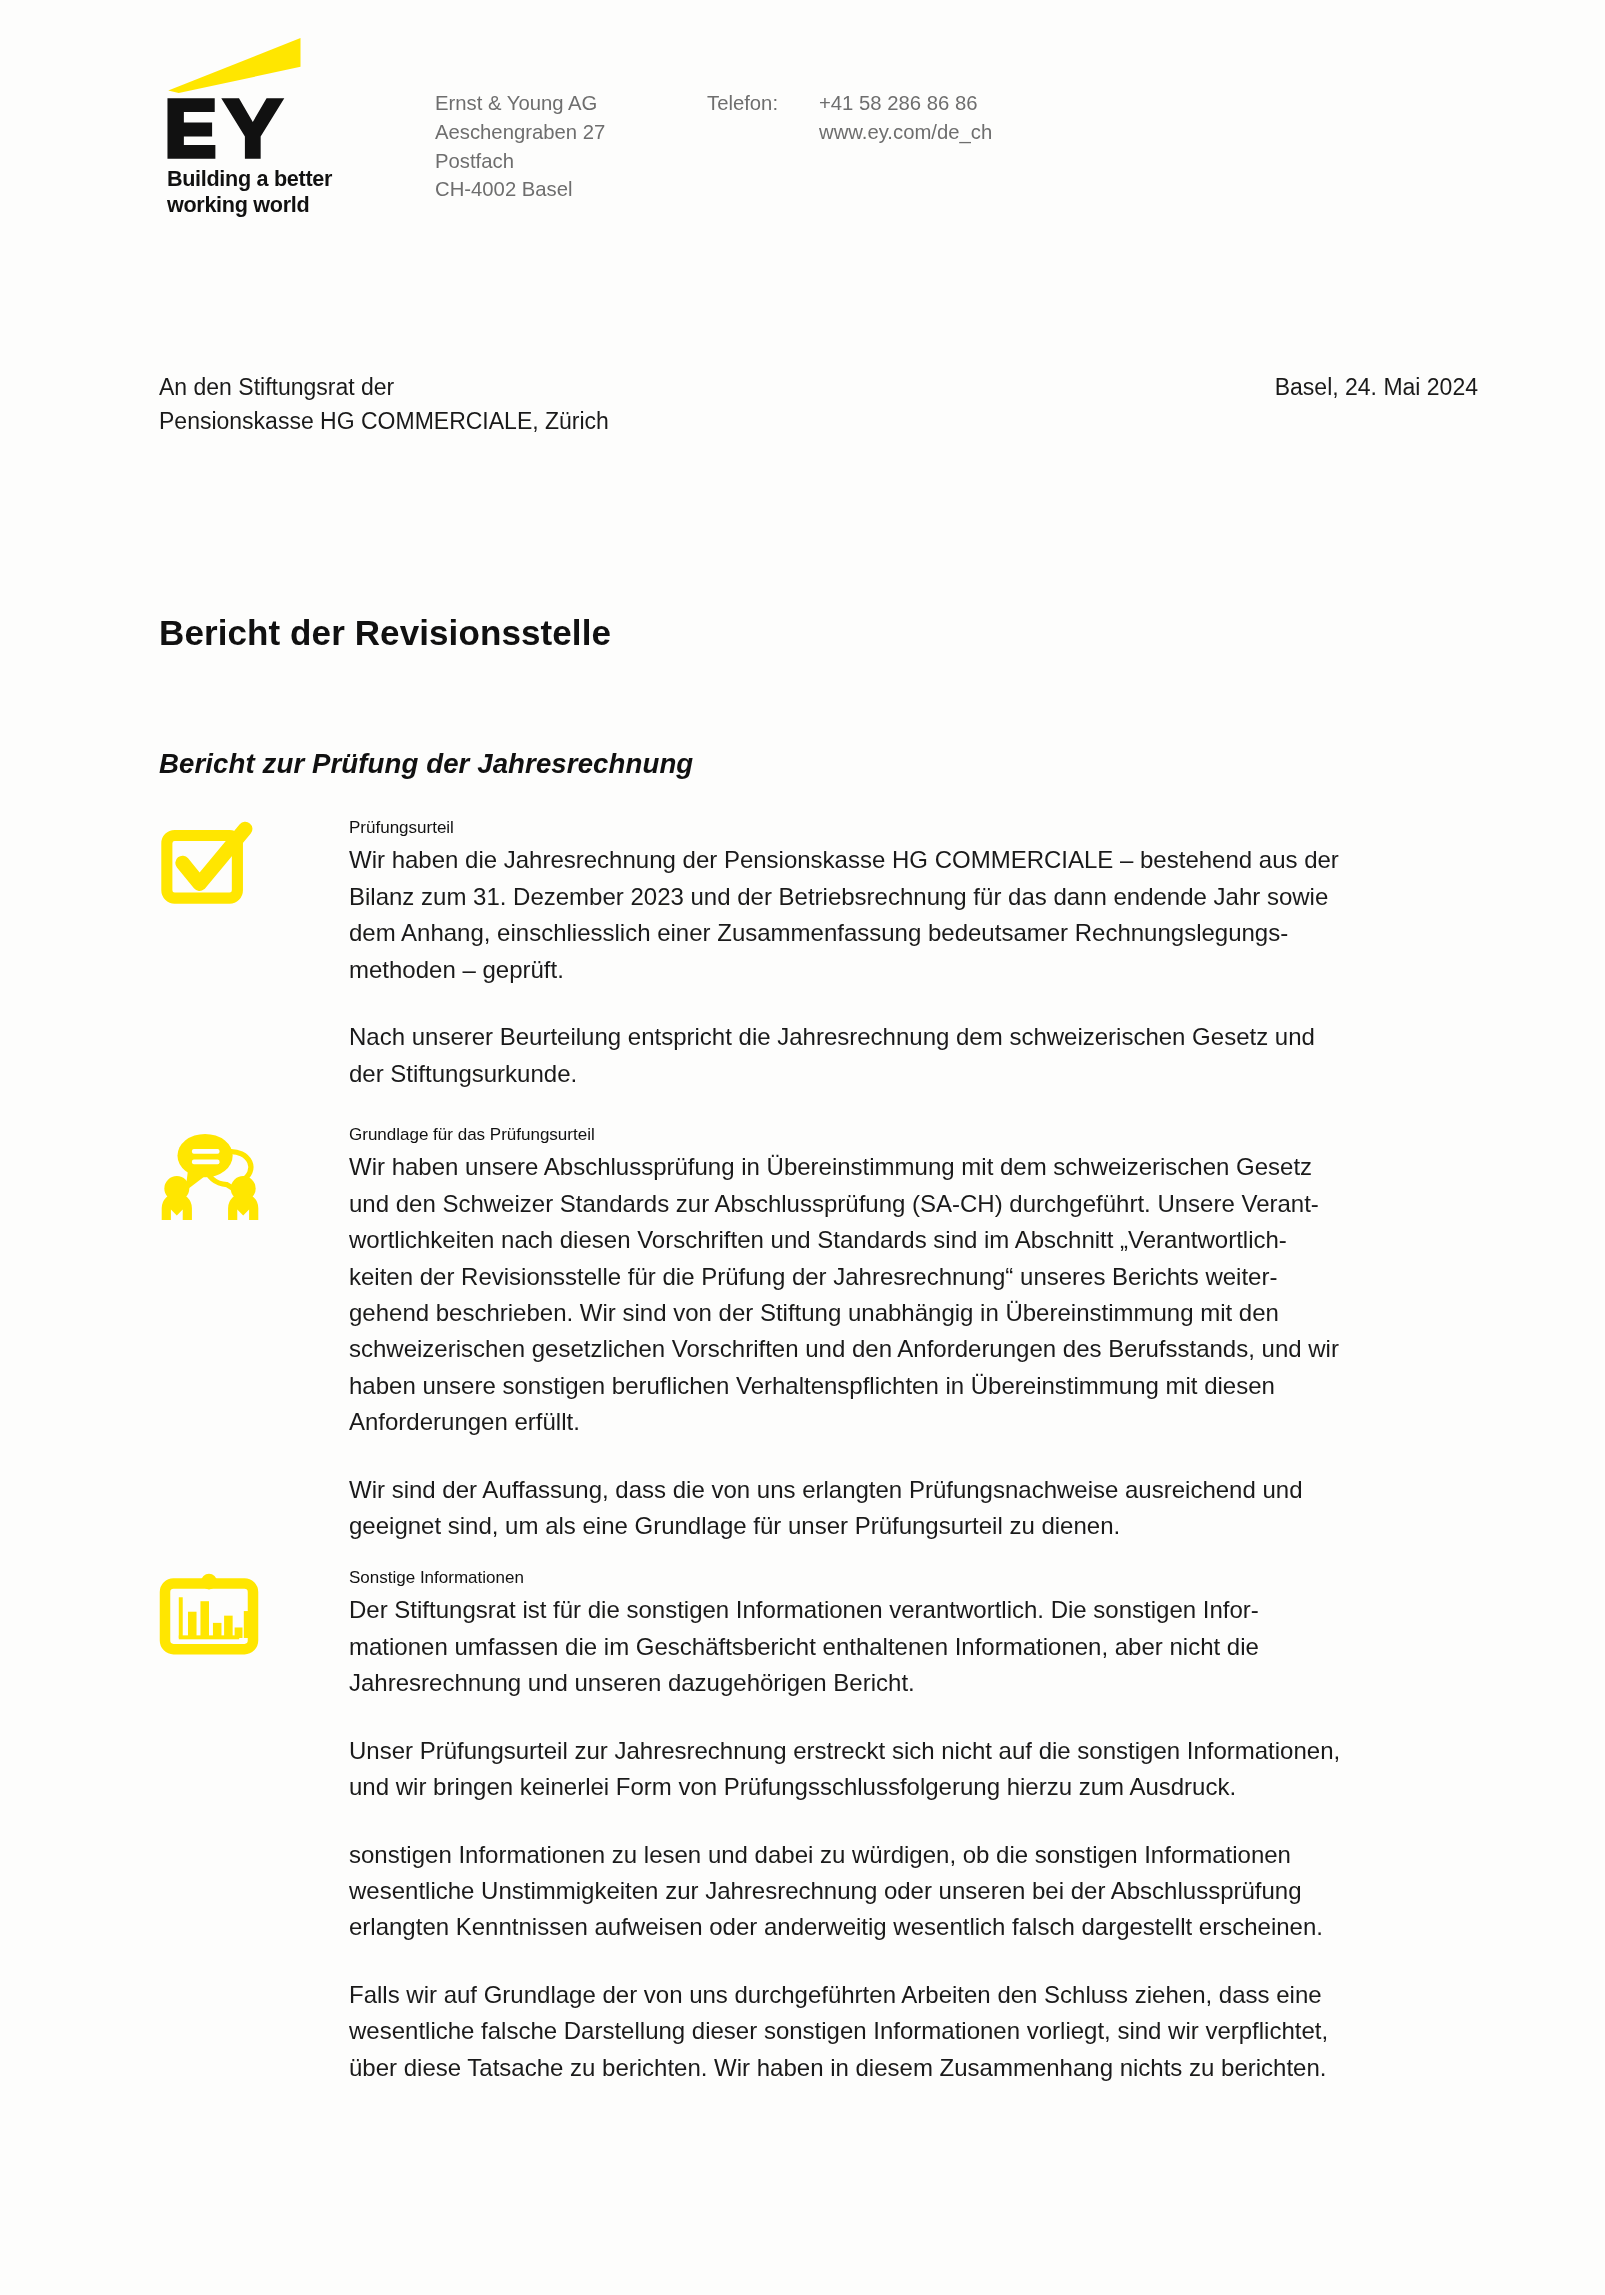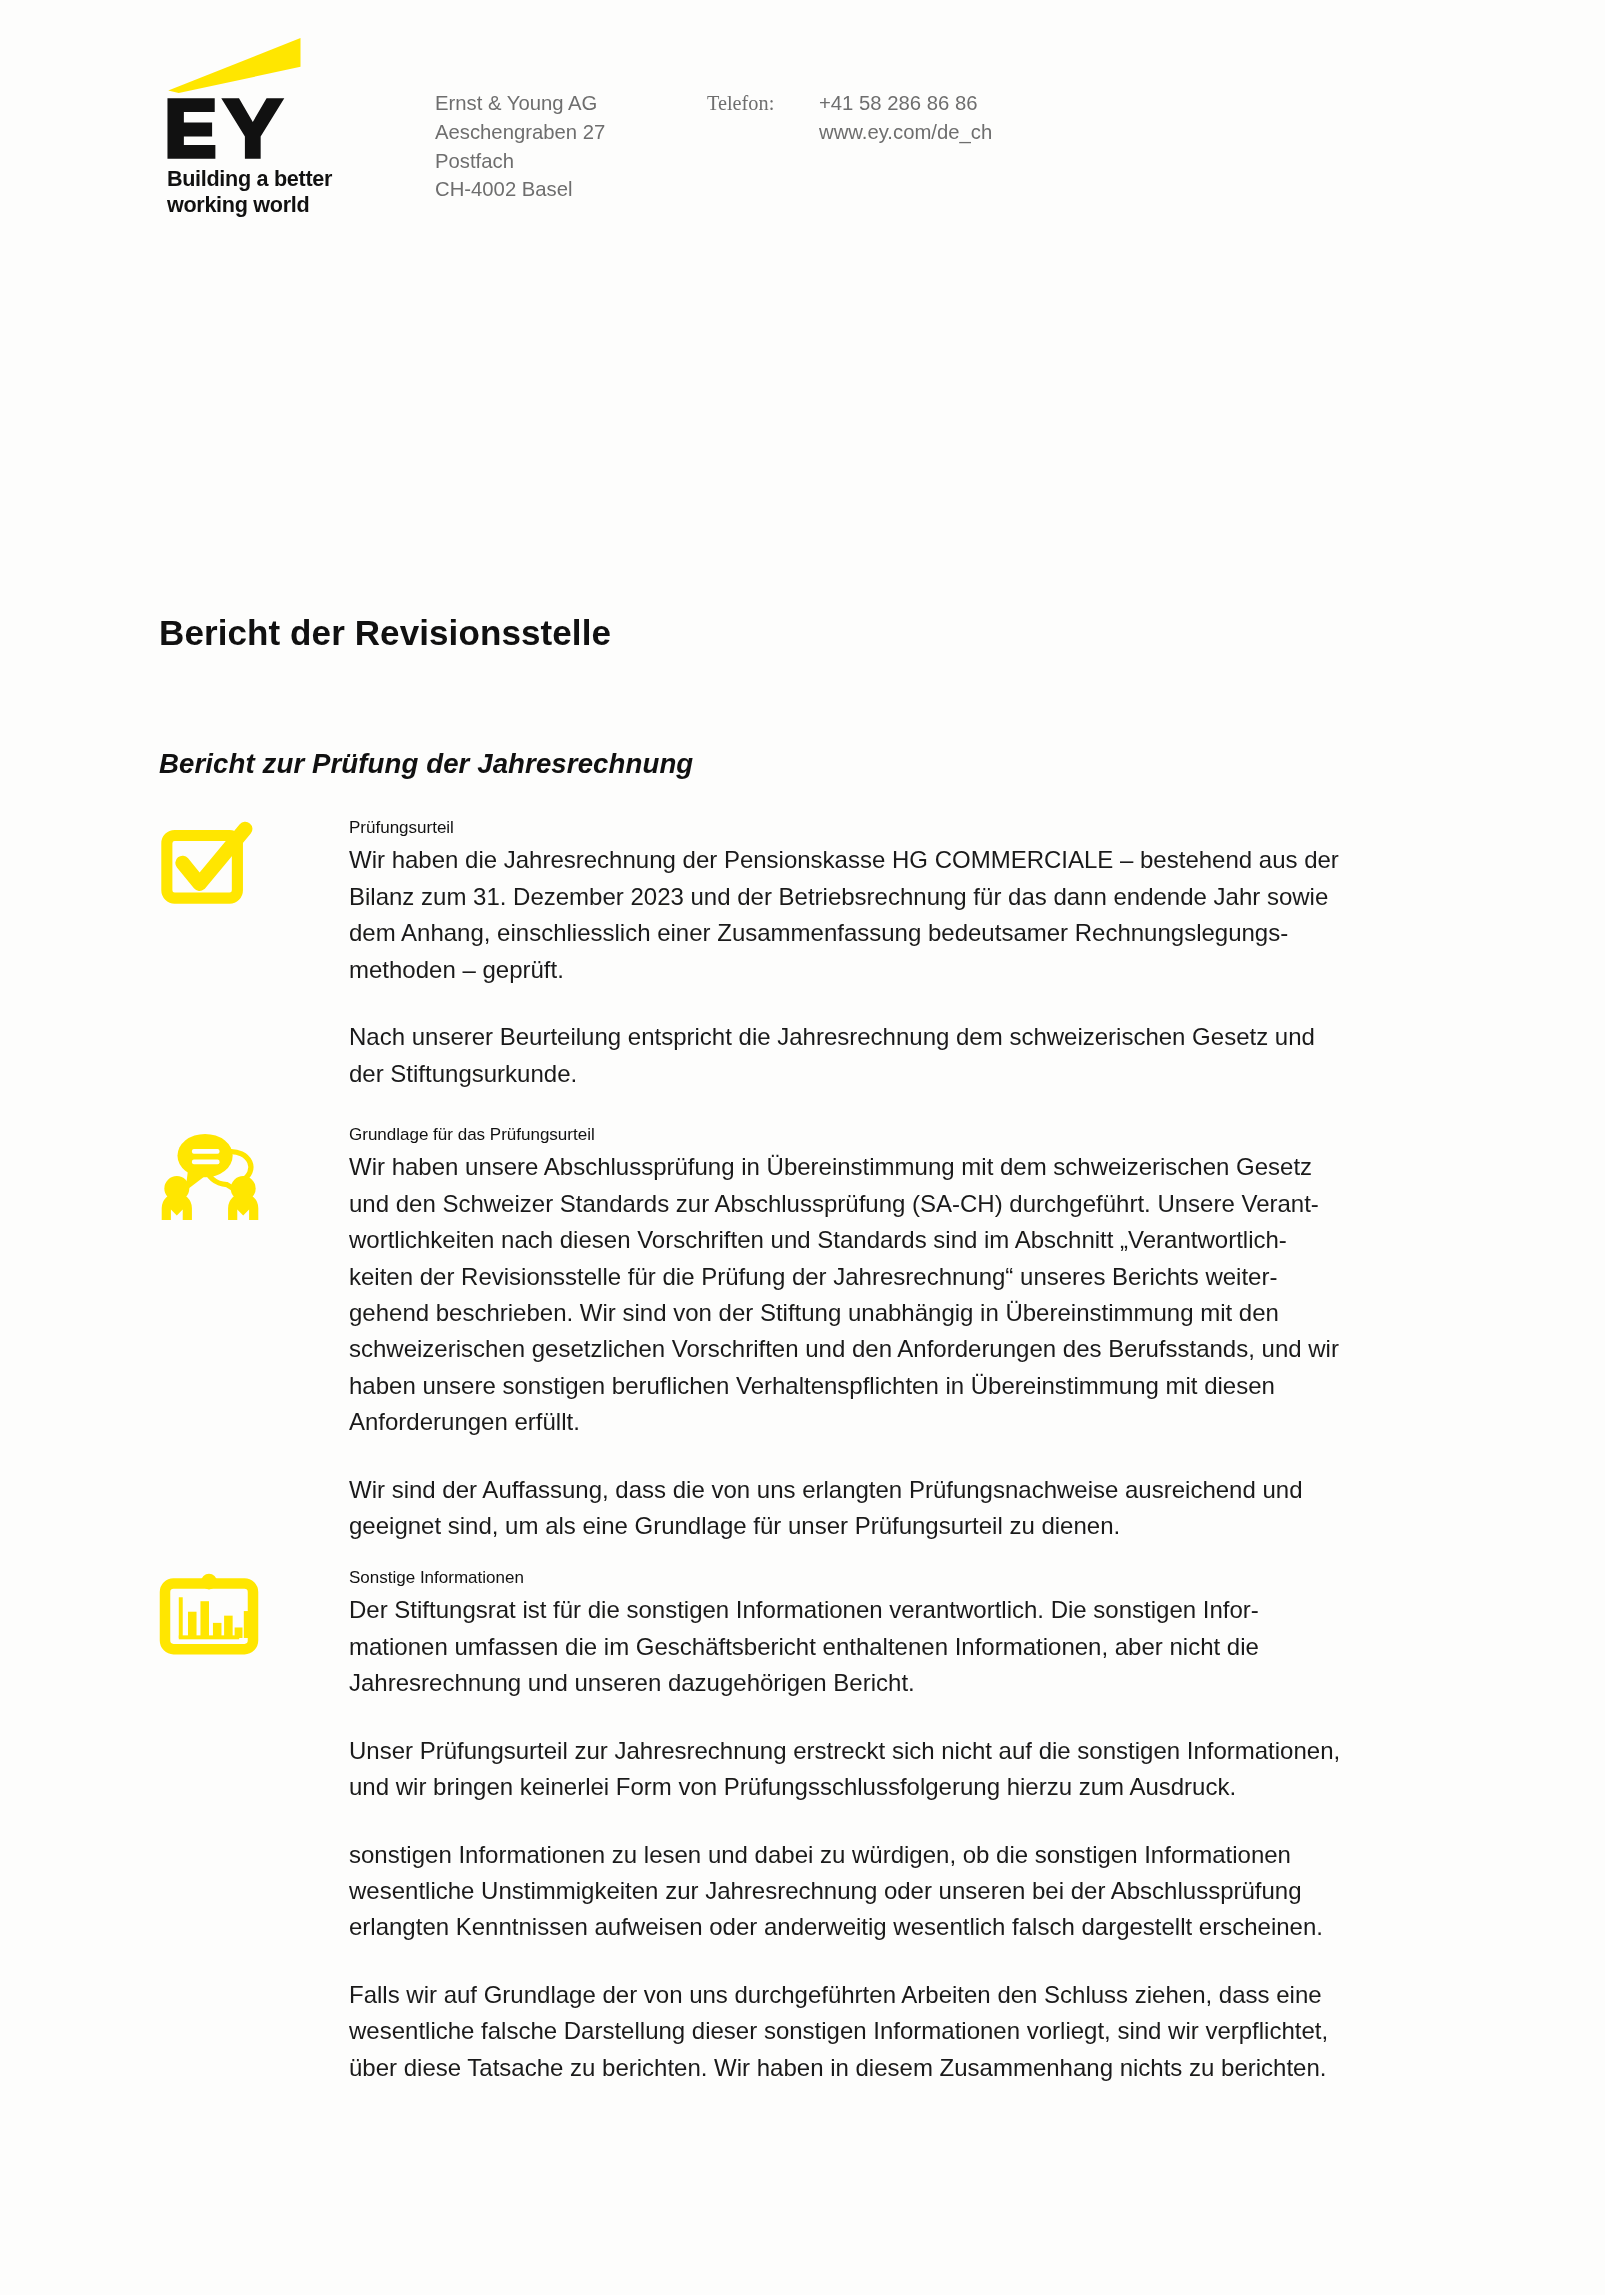--- a/index.html
+++ b/index.html
@@ -62,21 +62,21 @@
     flex: 1 1 auto;
   }
   .contact-col-addr {
     width: 272px;
     flex: 0 0 272px;
   }
   .contact-col-tel {
     flex: 1 1 auto;
     display: flex;
   }
-  .tel-label { width: 112px; flex: 0 0 112px; font-family: Liberation Serif, serif; }
+  .tel-label { width: 112px; flex: 0 0 112px; }
   .contact-line {
     font-size: 20.3px;
     line-height: 1.42;
     color: #6e6e6e;
     white-space: nowrap;
   }
 
   
   .addr-row {
     position: absolute;
@@ -194,20 +194,27 @@
           <div class="contact-line">Telefon:</div>
         </div>
         <div>
           <div class="contact-line">+41 58 286 86 86</div>
           <div class="contact-line">www.ey.com/de_ch</div>
         </div>
       </div>
     </div>
   </div>
 
+  <div class="addr-row">
+    <div class="addressee">
+      <div>An den Stiftungsrat der</div>
+      <div>Pensionskasse HG COMMERCIALE, Zürich</div>
+    </div>
+    <div class="date-line">Basel, 24. Mai 2024</div>
+  </div>
 
   <h1 class="title-main">Bericht der Revisionsstelle</h1>
   <h2 class="title-sub">Bericht zur Prüfung der Jahresrechnung</h2>
 
   <div class="body-wrap">
 
     <div class="section sec-gap-a">
       <div class="icon-cell">
         <svg width="98" height="89" viewBox="0 0 150 136">
           <path d="M12 34 a12 12 0 0 1 12-12 h84 a12 12 0 0 1 12 12 v72 a12 12 0 0 1 -12 12 h-84 a12 12 0 0 1 -12 -12 z" fill="none" stroke="#FFE600" stroke-width="17"></path>

